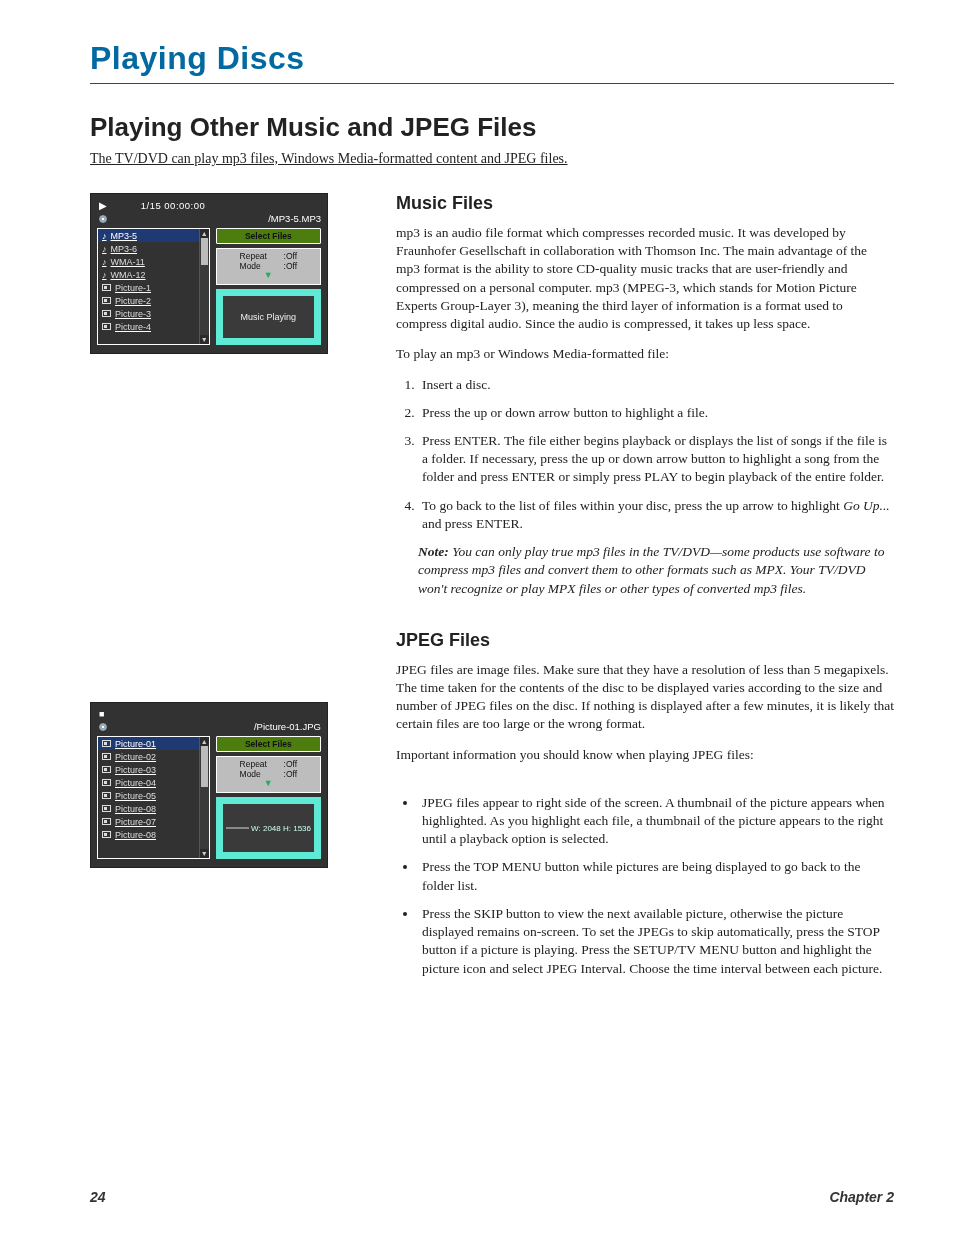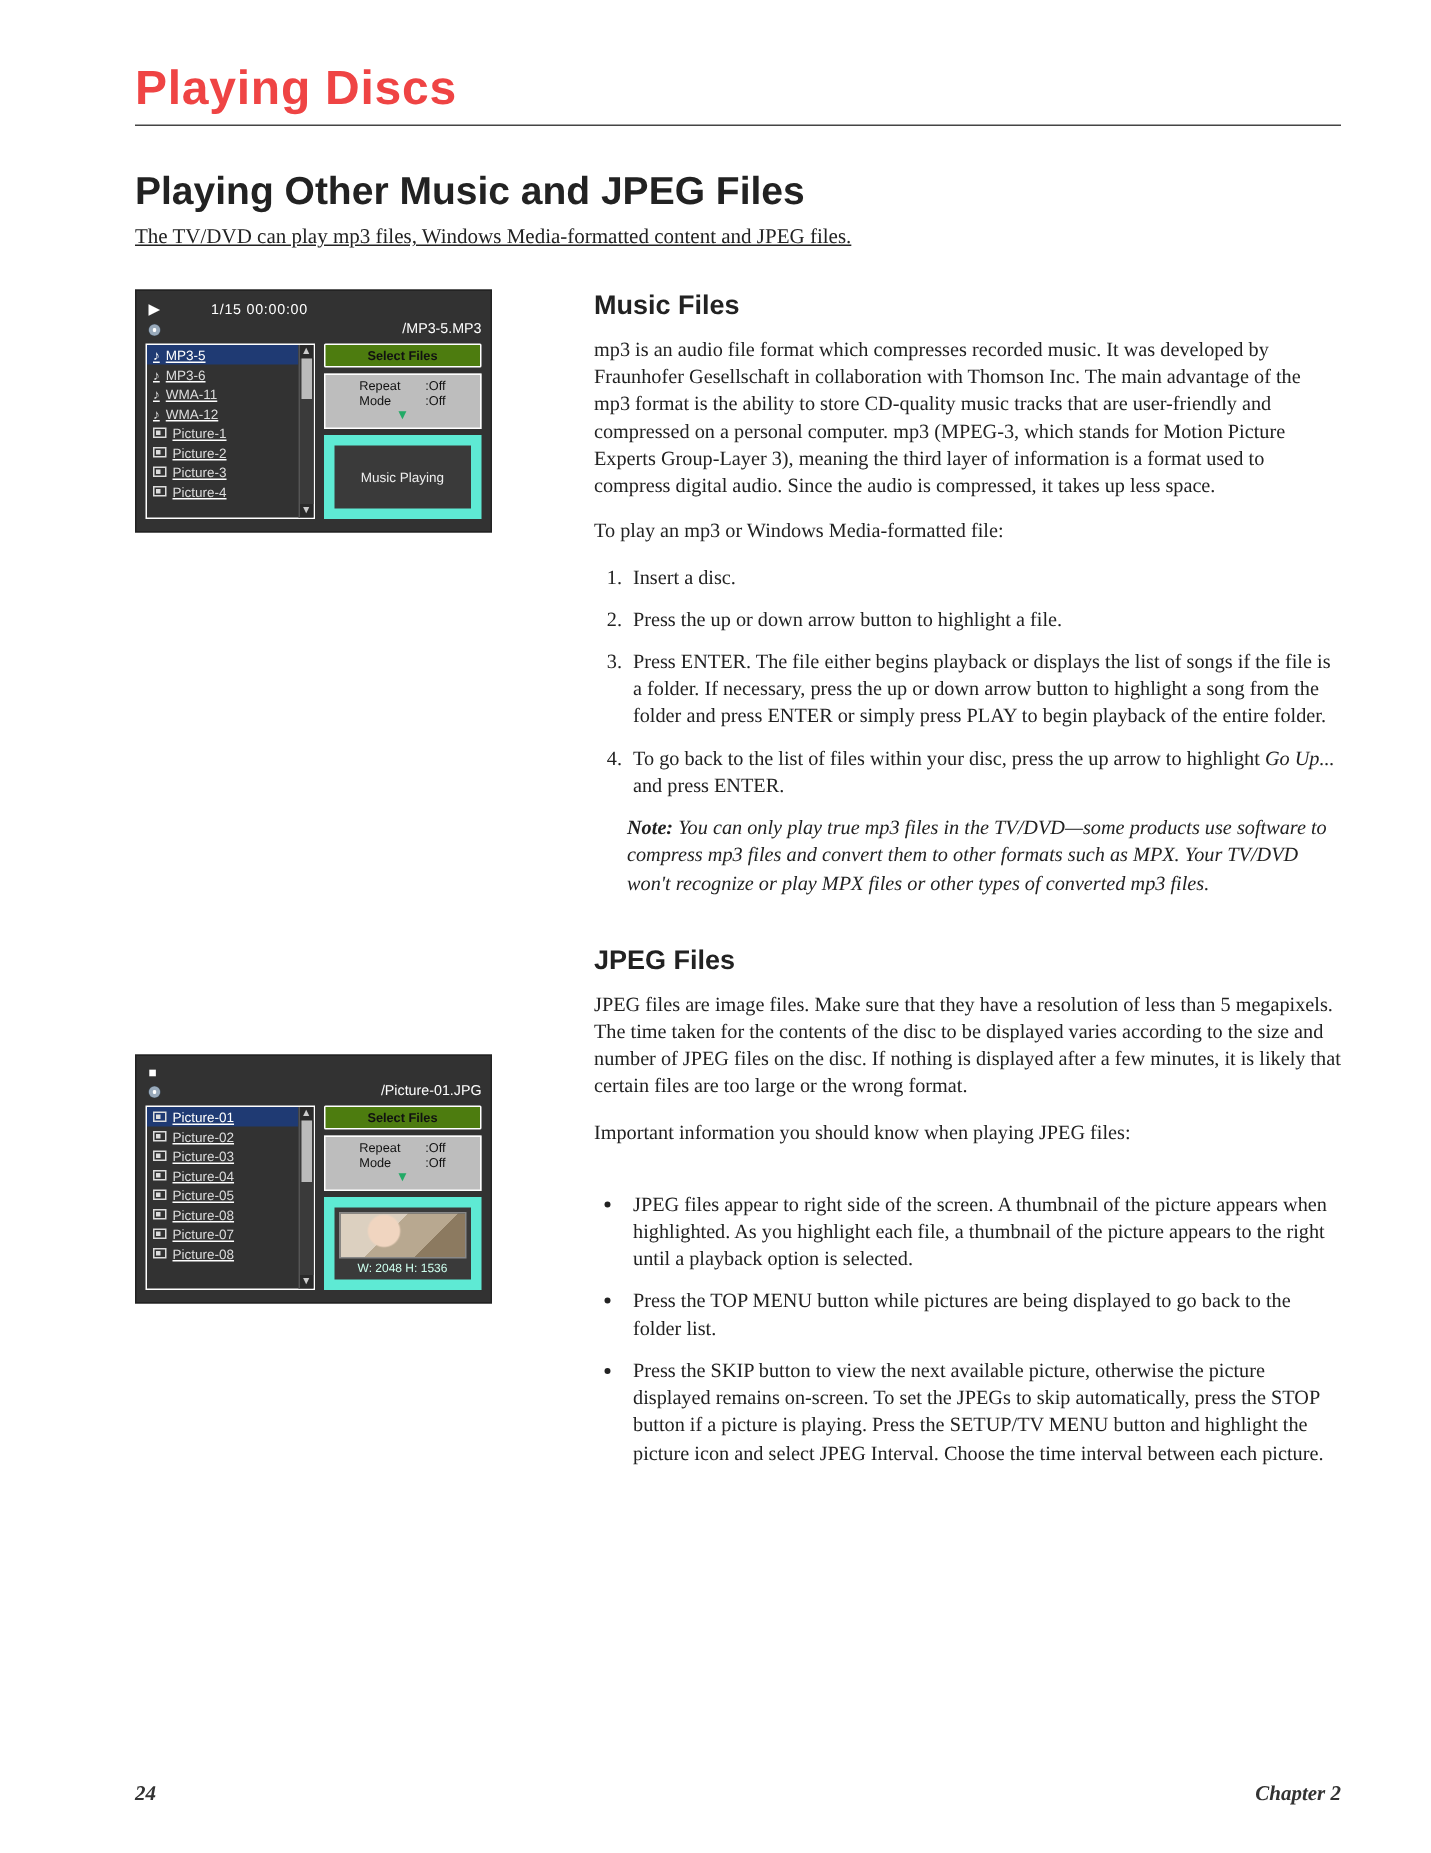--- a/index.html
+++ b/index.html
@@ -9,21 +9,21 @@
     color: #222;
     width: 954px;
     height: 1235px;
     position: relative;
     padding: 40px 60px 40px 90px;
   }
   .chapter-title {
     font-family: Arial, Helvetica, sans-serif;
     font-weight: 800;
     font-size: 32px;
-    color: #ef4444;
+    color: #0369a1;
     letter-spacing: 0.5px;
     margin-bottom: 6px;
   }
   .rule {
     border: none;
     border-top: 1px solid #444;
     margin-bottom: 28px;
   }
   .section-title {
     font-family: Arial, Helvetica, sans-serif;
@@ -77,21 +77,21 @@
     margin-bottom: 10px;
     padding-left: 4px;
   }
   .footer {
     position: absolute;
     bottom: 30px;
     left: 90px;
     right: 60px;
     display: flex;
     justify-content: space-between;
-    font-family: Liberation Serif, serif;
+    font-family: Liberation Sans, sans-serif;
     font-weight: 700;
     font-style: italic;
     font-size: 14px;
     color: #333;
   }
 
   
   .osd {
     border: 1.5px solid #222;
     background: #323232;
@@ -169,21 +169,21 @@
   }
   .opt-row { display:flex; justify-content:center; gap:4px; }
   .opt-row span:first-child { width: 40px; }
   .opt-arrow { text-align:center; color:#2a6; font-size:9px; line-height:1; }
   .preview {
     flex:1; border:7px solid #5eead4; background:#3a3a3a;
     display:flex; align-items:center; justify-content:center;
     font-size:9px; color:#eee; min-height:56px;
   }
   .preview.img {
-    padding:3px; flex-direction:column; gap:2px; min-height:62px;
+    padding:3px; gap:2px; min-height:62px;
   }
   .thumb-img {
     width:100%; flex:1;
     background:
       radial-gradient(circle at 35% 40%, #f0d5c0 0 18%, transparent 20%),
       linear-gradient(135deg,#dcd0c0 0 40%,#b8a890 40% 70%,#8c7a60 70%);
     border:1px solid #888;
   }
   .dim { font-size:8px; color:#cfe; }
   .spacer { height: 14px; }

